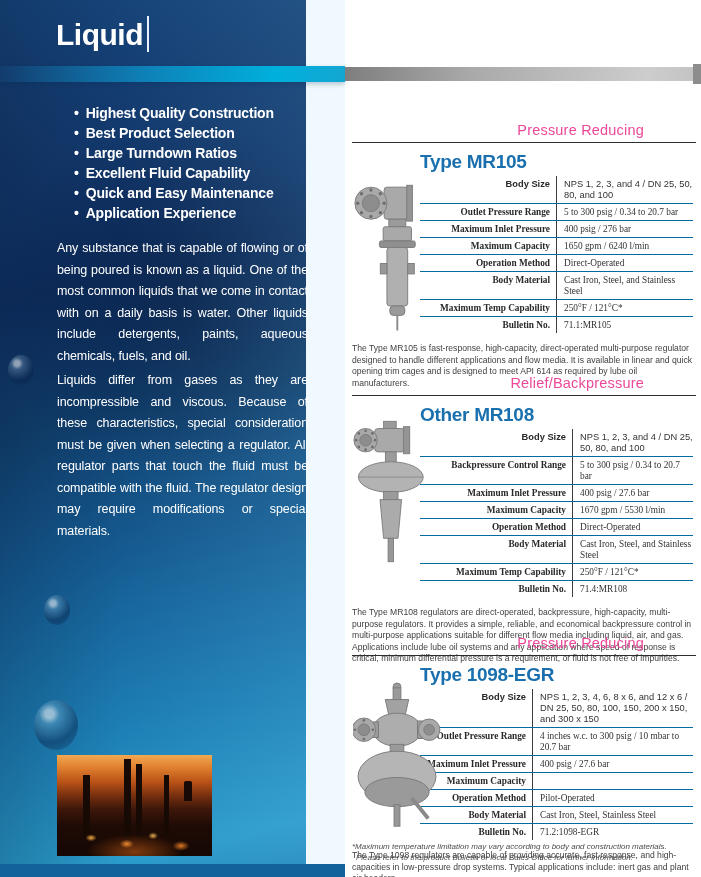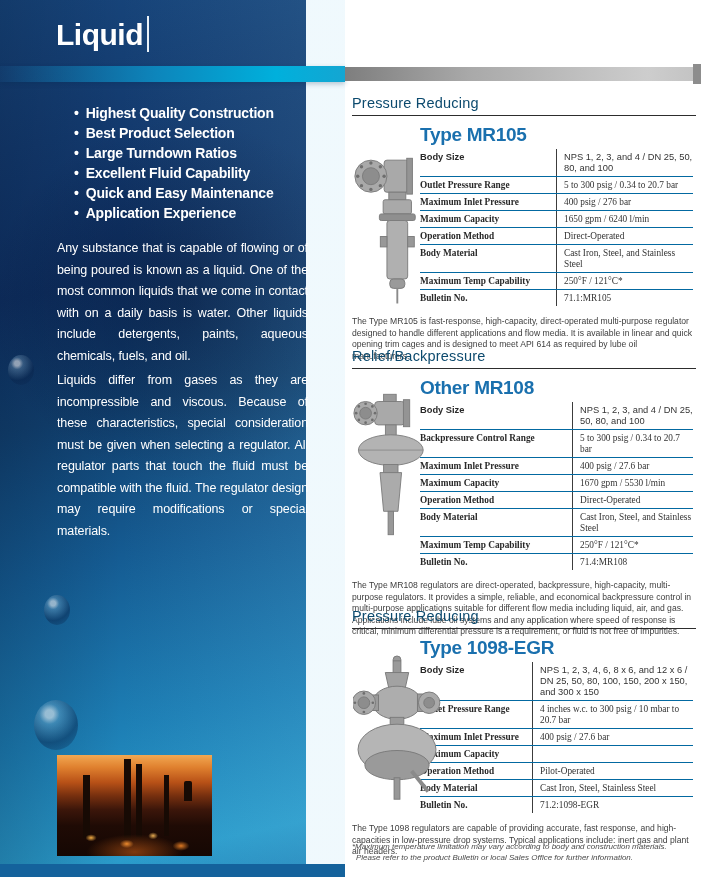--- a/index.html
+++ b/index.html
@@ -50,32 +50,32 @@
   .bottom-bar{position:absolute;left:0;bottom:0;width:345px;height:13px;background:#14629c;}
 
   
   .gray-bar{position:absolute;left:345px;top:67px;width:356px;height:14px;
     background:linear-gradient(90deg,#7e7e7e 0%,#a9a9a9 35%,#cdcdcd 85%,#c2c2c2 100%);}
   .gray-bar-cap{position:absolute;right:0;top:64px;width:8px;height:20px;background:#8d8d8d;}
 
   
   .section{position:absolute;left:352px;width:345px;}
   #sec1{top:95px;} #sec2{top:348px;} #sec3{top:608px;}
-  .cat-heading{width:292px;font-size:14.5px;color:#0c4a6e;text-align:left;letter-spacing:0.2px;}
+  .cat-heading{width:292px;font-size:14.5px;color:#ec4899;text-align:right;letter-spacing:0.2px;margin-top:27px;}
   .heading-rule{border:none;border-top:1.6px solid #2d2d2d;margin:4px 0 0 0;width:344px;}
   .product{position:relative;}
   #sec1 .product{min-height:178px;} #sec2 .product{min-height:172px;} #sec3 .product{min-height:168px;}
   .prod-img{position:absolute;left:1px;}
   #sec1 .prod-img{top:32px;} #sec2 .prod-img{top:20px;} #sec3 .prod-img{top:26px;}
   .prod-main{margin-left:68px;padding-top:8px;}
   .prod-title{font-size:19px;font-weight:bold;color:#1a70ae;letter-spacing:-0.3px;}
   .spec-table{margin-top:3px;width:273px;}
   .spec-row{display:flex;}
   .spec-row + .spec-row{border-top:1px solid #0369a1;font-family:Liberation Serif, serif;}
-  .spec-label{font-weight:bold;padding:2.5px 6px 2.5px 0;
+  .spec-label{font-weight:bold;text-align:right;padding:2.5px 6px 2.5px 0;
     border-right:1px solid #3c3c3c;color:#292929;font-size:9.3px;line-height:11px;}
   .spec-value{flex:1;padding:2.5px 0 2.5px 7px;color:#333333;font-size:9.3px;line-height:11px;}
   .t1 .spec-label{width:130px;} .t2 .spec-label{width:146px;} .t3 .spec-label{width:106px;}
   .desc{margin:10px 0 0 0;font-size:8.6px;line-height:11.6px;color:#3e3e3e;width:340px;}
   .footnote{position:absolute;left:352px;top:842px;width:345px;font-style:italic;
     font-size:8px;line-height:10.5px;color:#4a4a4a;}
   .footnote .fn2{padding-left:4px;}
 </style>
 </head>
 <body>

